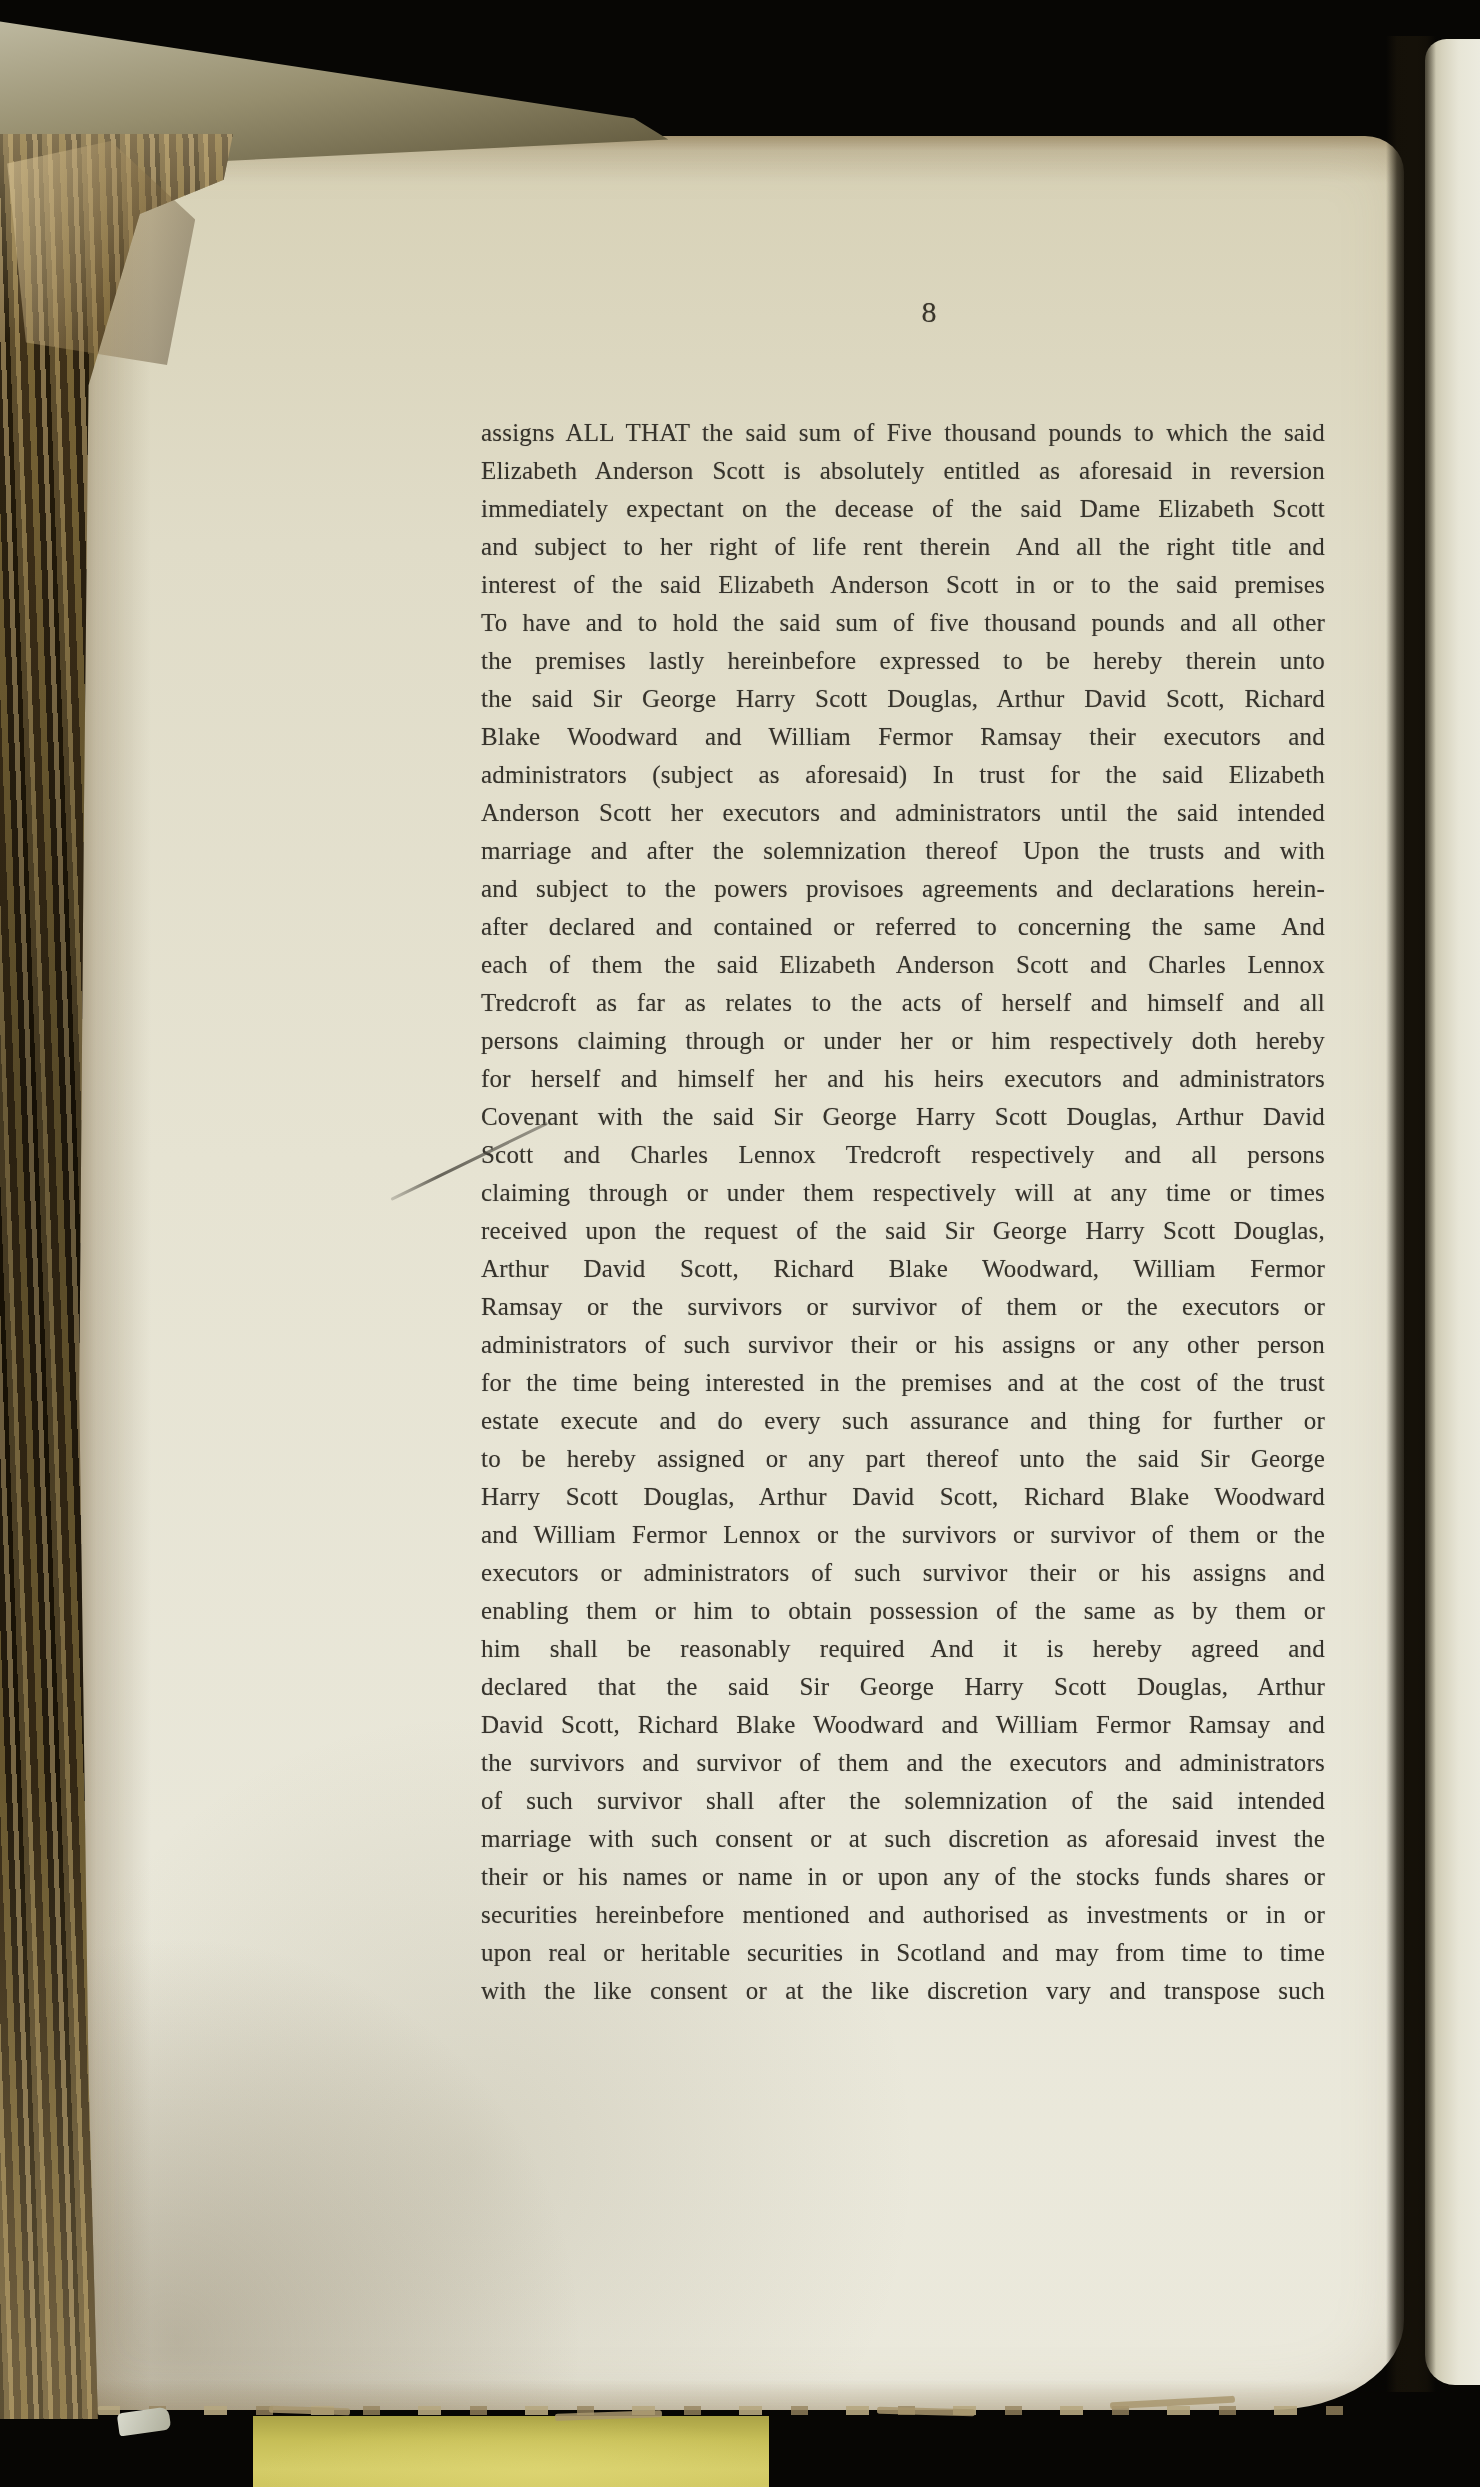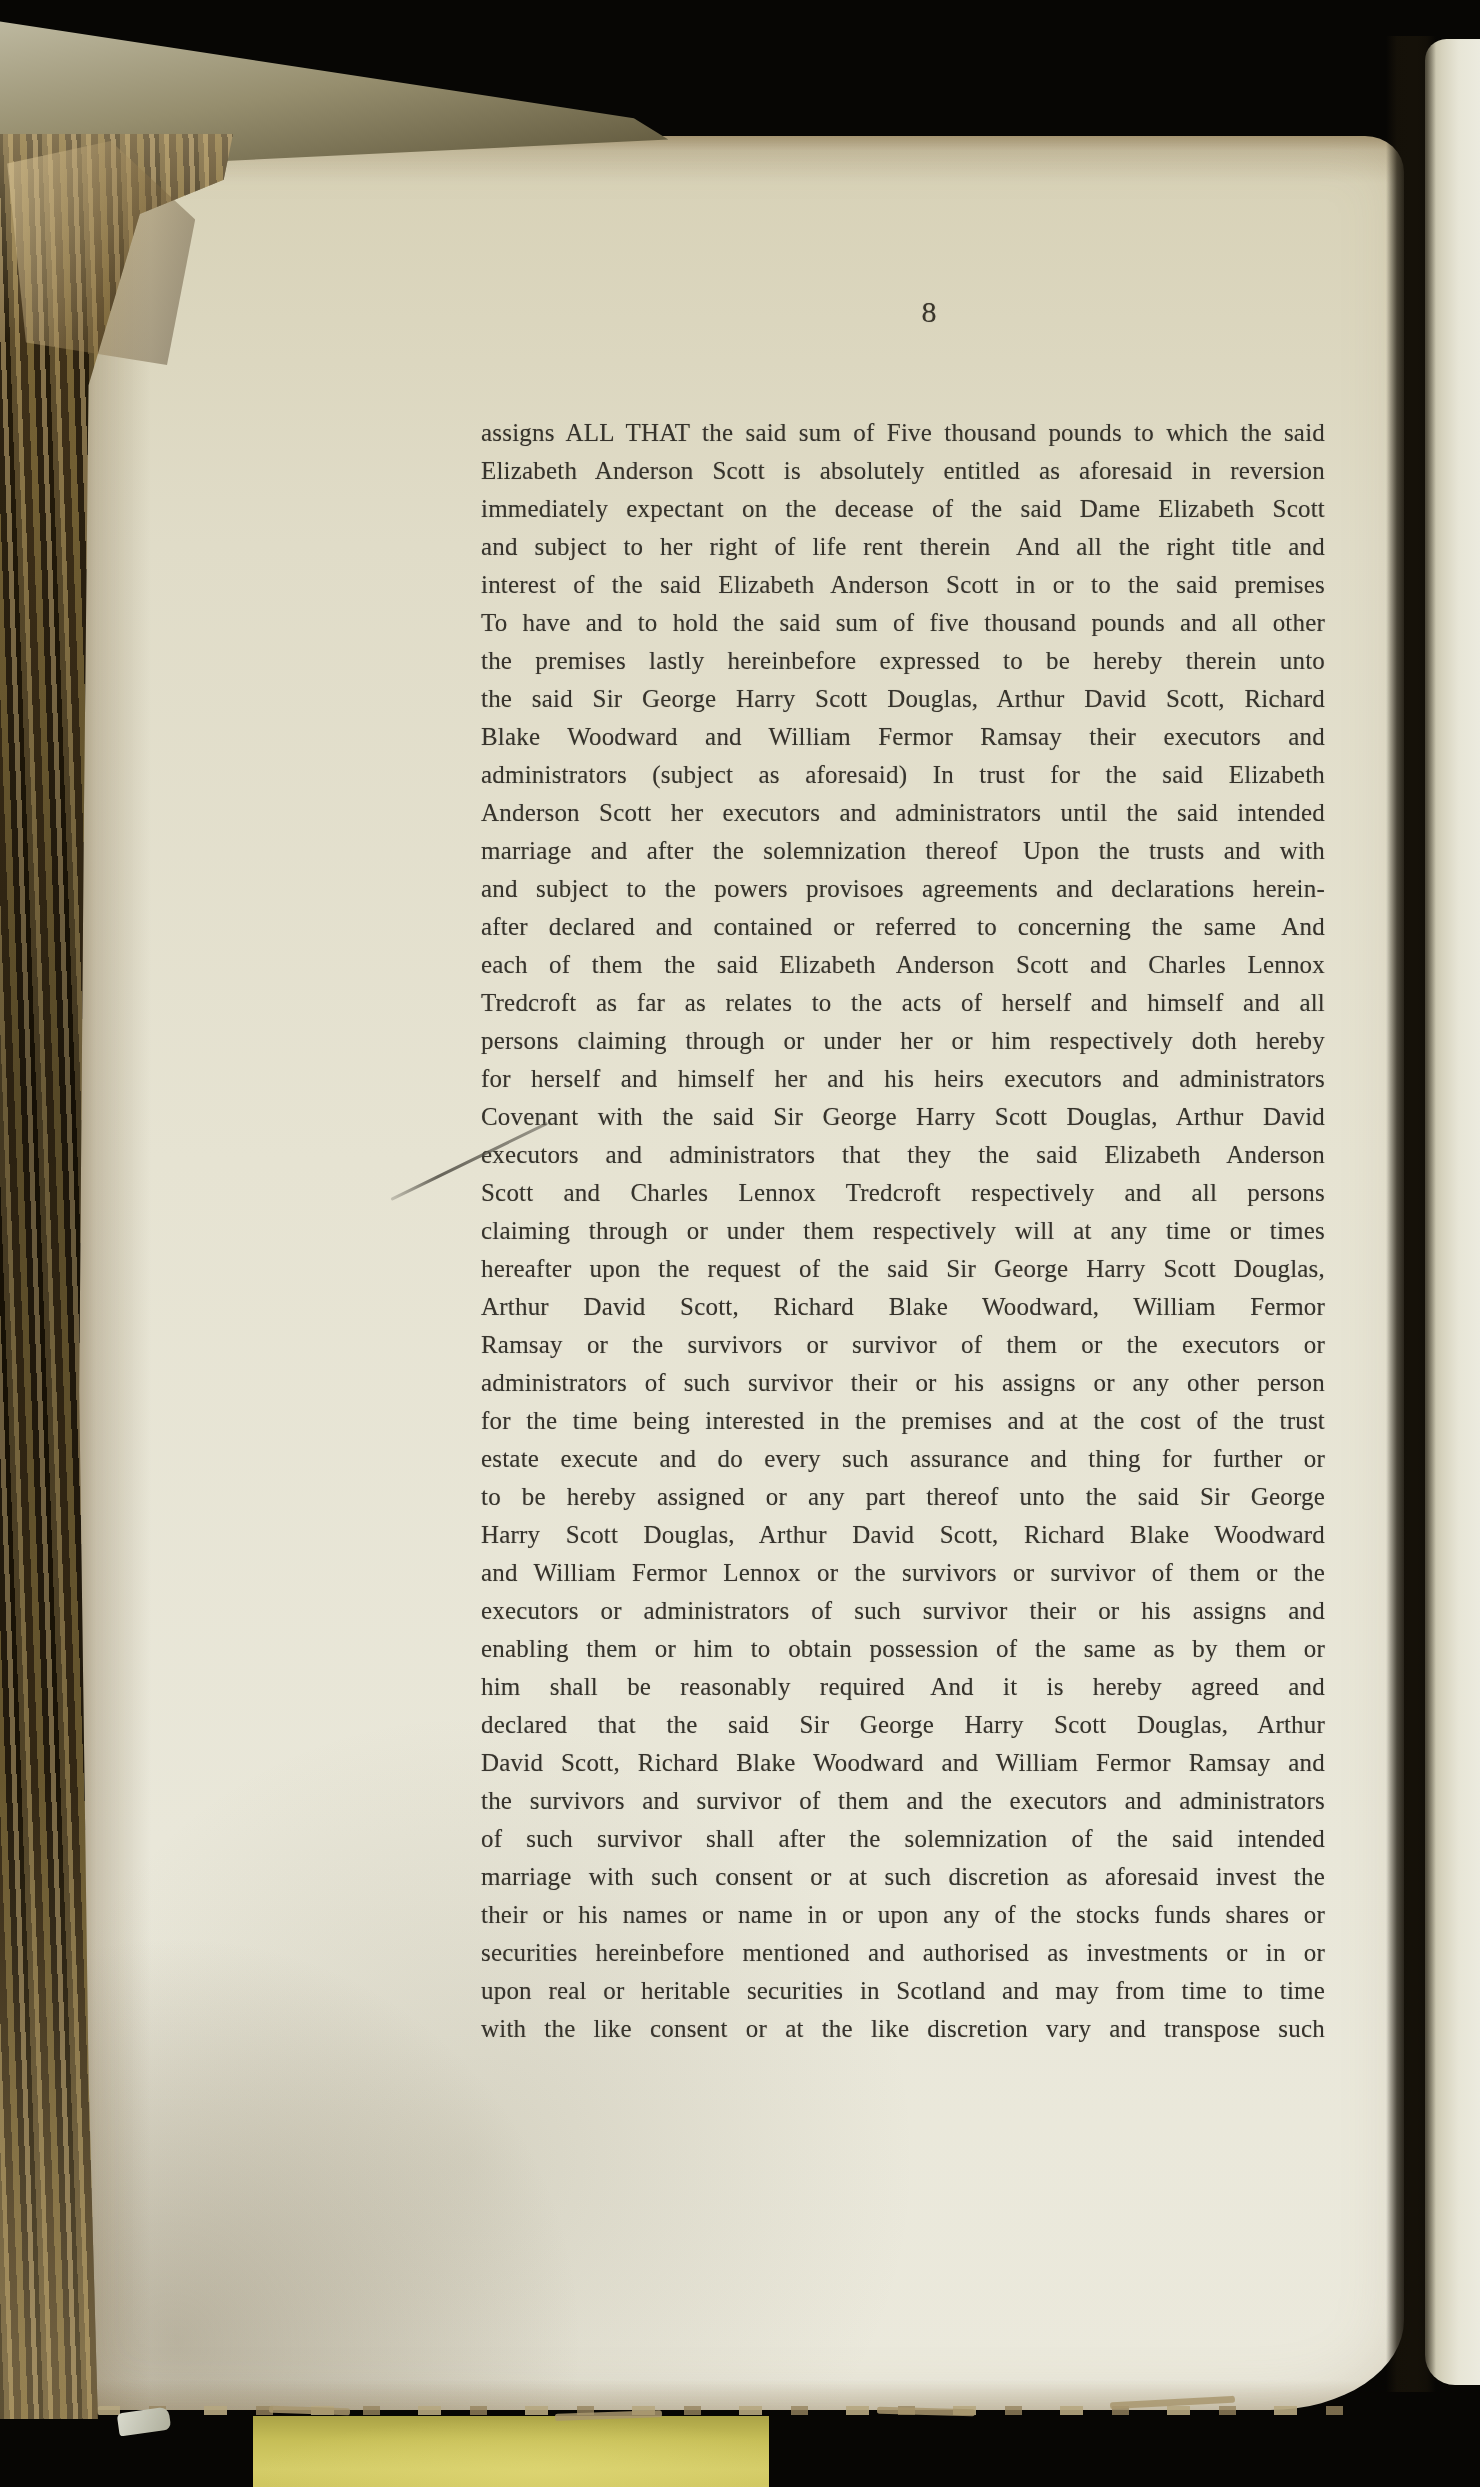--- a/index.html
+++ b/index.html
@@ -127,24 +127,23 @@
         <div class="line">administrators (subject as aforesaid)  In trust for the said Elizabeth</div>
         <div class="line">Anderson Scott her executors and administrators until the said intended</div>
         <div class="line">marriage and after the solemnization thereof  Upon the trusts and with</div>
         <div class="line">and subject to the powers provisoes agreements and declarations herein-</div>
         <div class="line">after declared and contained or referred to concerning the same  And</div>
         <div class="line">each of them the said Elizabeth Anderson Scott and Charles Lennox</div>
         <div class="line">Tredcroft as far as relates to the acts of herself and himself and all</div>
         <div class="line">persons claiming through or under her or him respectively doth hereby</div>
         <div class="line">for herself and himself her and his heirs executors and administrators</div>
         <div class="line">Covenant with the said Sir George Harry Scott Douglas, Arthur David</div>
-        <div class="line">executors and administrators that they the said Elizabeth Anderson</div>
         <div class="line">Scott and Charles Lennox Tredcroft respectively and all persons</div>
         <div class="line">claiming through or under them respectively will at any time or times</div>
-        <div class="line">hereafter upon the request of the said Sir George Harry Scott Douglas,</div>
+        <div class="line">received upon the request of the said Sir George Harry Scott Douglas,</div>
         <div class="line">Arthur David Scott, Richard Blake Woodward, William Fermor</div>
         <div class="line">Ramsay or the survivors or survivor of them or the executors or</div>
         <div class="line">administrators of such survivor their or his assigns or any other person</div>
         <div class="line">for the time being interested in the premises and at the cost of the trust</div>
         <div class="line">estate execute and do every such assurance and thing for further or</div>
         <div class="line">to be hereby assigned or any part thereof unto the said Sir George</div>
         <div class="line">Harry Scott Douglas, Arthur David Scott, Richard Blake Woodward</div>
         <div class="line">and William Fermor Lennox or the survivors or survivor of them or the</div>
         <div class="line">executors or administrators of such survivor their or his assigns and</div>
         <div class="line">enabling them or him to obtain possession of the same as by them or</div>

